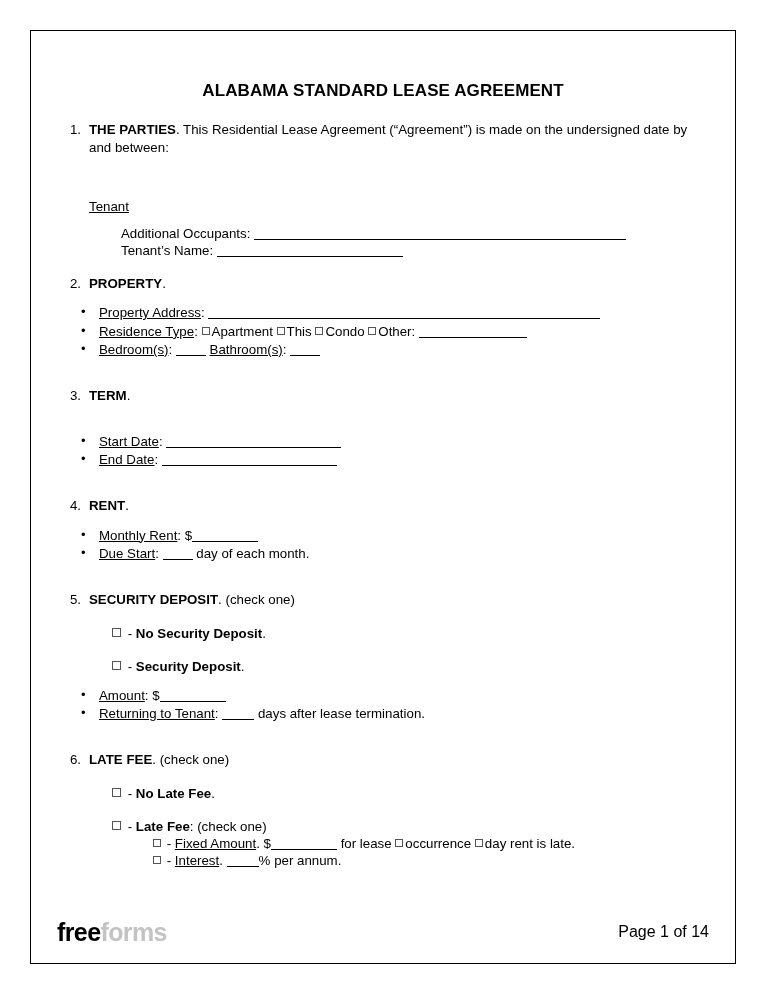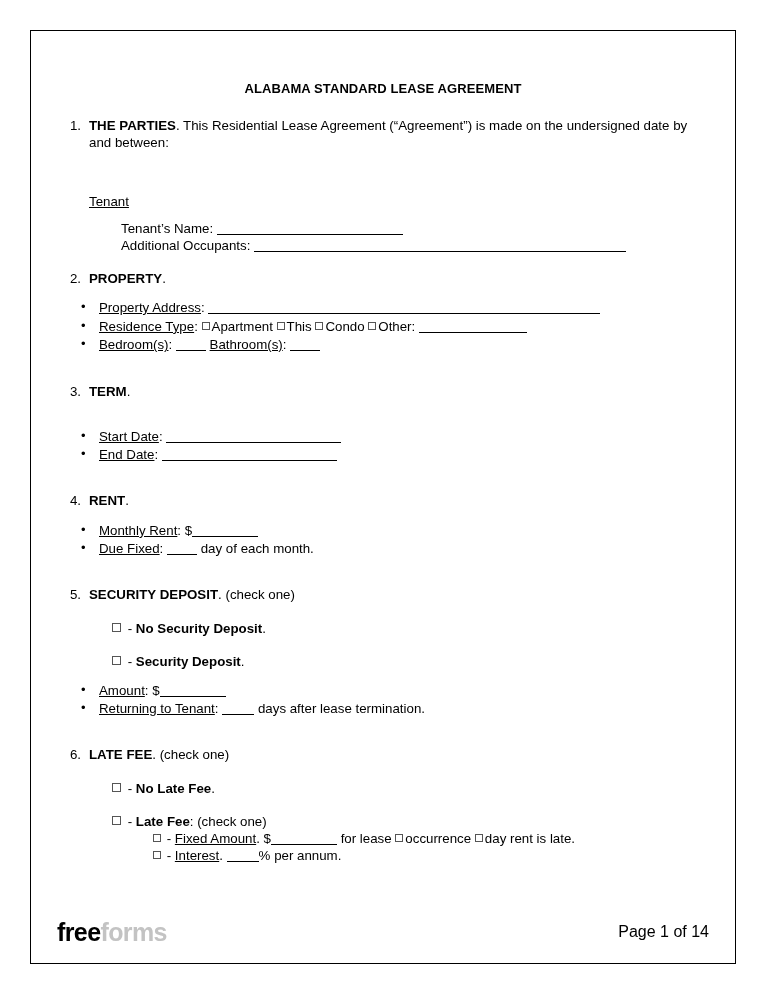--- a/index.html
+++ b/index.html
@@ -32,21 +32,21 @@
     position: relative;
     width: 100%;
     height: 100%;
     box-sizing: border-box;
     padding: 0 26px;
   }
 
   
   .doc-title {
     text-align: center;
-    font-size: 13px;
+    font-size: 17px;
     font-weight: bold;
     letter-spacing: 0.1px;
     margin: 0;
     padding-top: 50px;
     padding-bottom: 0;
     line-height: 1.2;
   }
 
   
   .section {
@@ -172,26 +172,26 @@
         <div class="gap-sm"></div>
       </div>
 
       <div class="gap-md"></div>
 
       <div class="ind-1">
         <div class="u">Tenant</div>
         <div class="gap-sm"></div>
         <div class="ind-1">
           <div>
+            <span>Additional Occupants:</span>
+            <span class="fill" style="width:372px"></span>
+          </div>
+          <div>
             <span>Tenant’s Name:</span>
             <span class="fill" style="width:186px"></span>
-          </div>
-          <div>
-            <span>Additional Occupants:</span>
-            <span class="fill" style="width:372px"></span>
           </div>
         </div>
       </div>
     </div>
 
     <div class="gap-md"></div>
 
     <div class="section">
       <div class="sec-head">
         <span class="sec-num">2.</span>
@@ -244,21 +244,21 @@
     <div class="section">
       <div class="sec-head">
         <span class="sec-num">4.</span>
         <span class="b">RENT</span><span>.</span>
       </div>
       <ul class="bul ind-2">
         <li>
           <span class="u">Monthly Rent</span><span>: $</span><span class="fill" style="width:66px"></span>
         </li>
         <li>
-          <span class="u">Due Fixed</span><span>:</span>
+          <span class="u">Due Start</span><span>:</span>
           <span class="fill" style="width:30px"></span>
           <span>day of each month.</span>
         </li>
       </ul>
     </div>
 
     <div class="gap-md"></div>
 
     <div class="section">
       <div class="sec-head">

